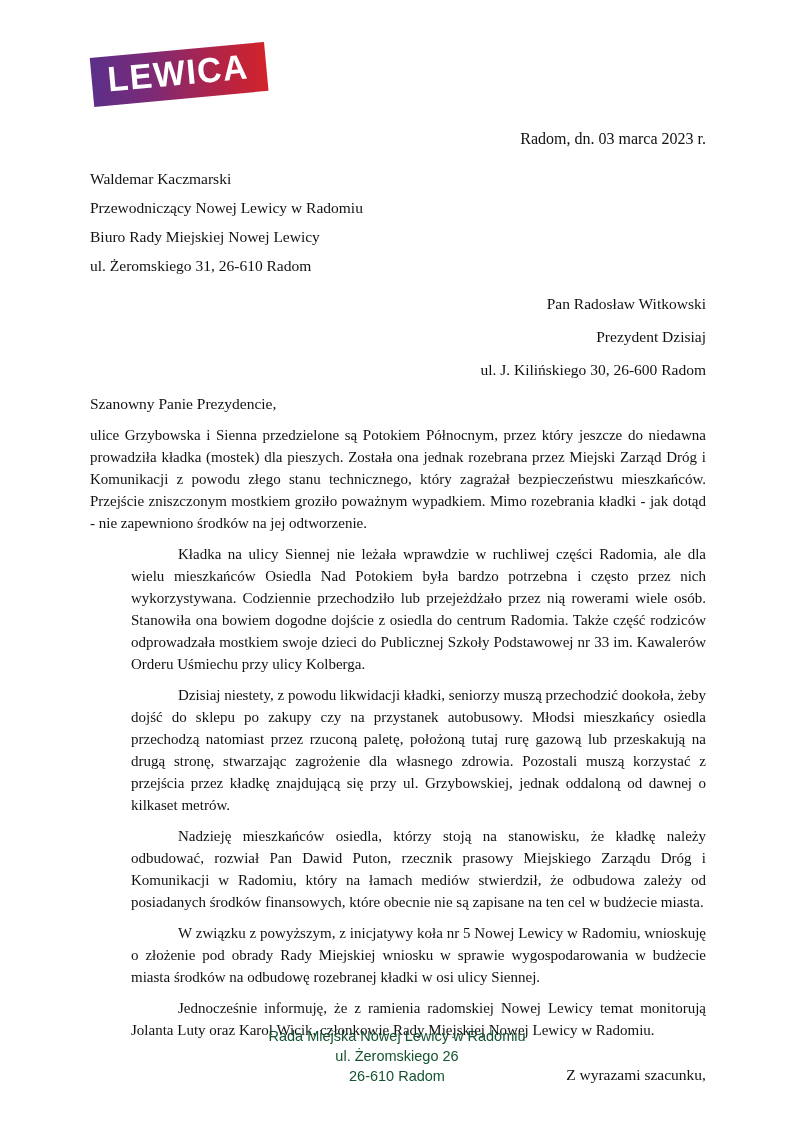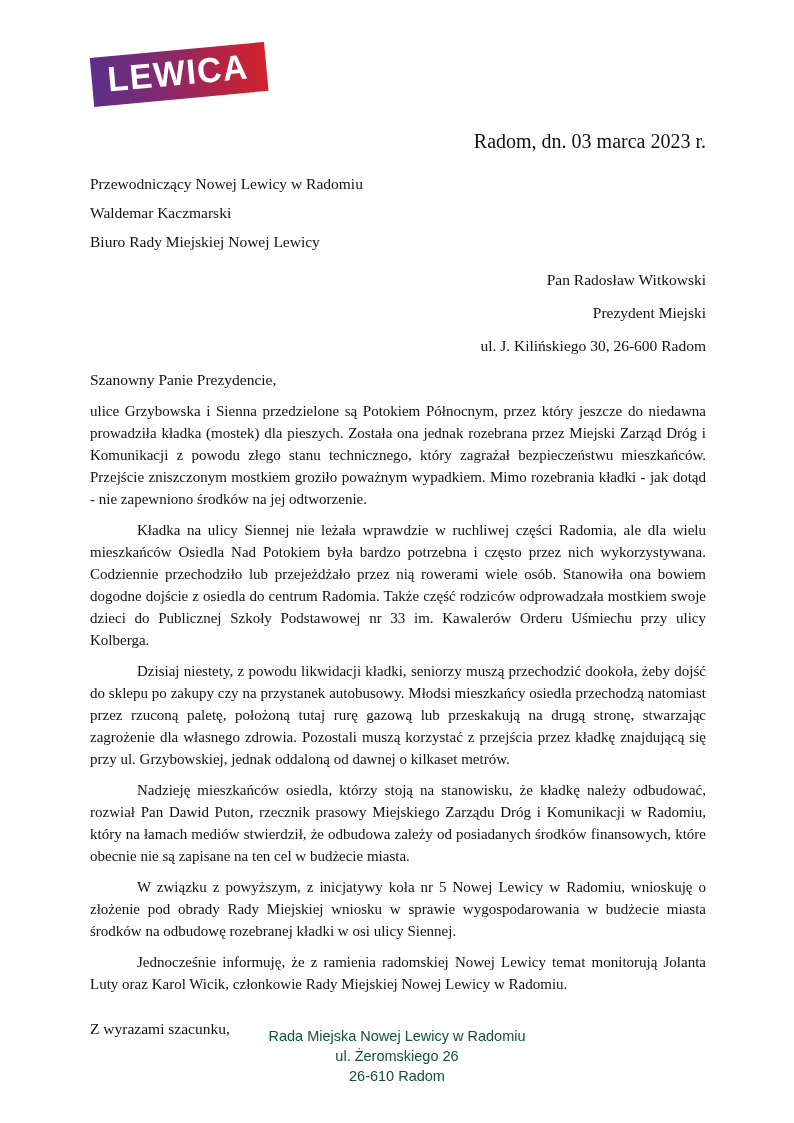--- a/index.html
+++ b/index.html
@@ -37,21 +37,21 @@
     font-weight: 800;
     font-size: 35px;
     letter-spacing: 1.5px;
     line-height: 1;
     display: inline-block;
     transform: scaleX(0.96);
   }
   
   .date-line {
     text-align: right;
-    font-size: 20px;
+    font-size: 16px;
     margin-top: 12px;
   }
   .sender-block { margin-top: 20px; }
   .sender-block p {
     font-size: 15.5px;
     line-height: 22px;
     margin-bottom: 7px;
   }
   .recipient-block {
     text-align: right;
@@ -67,22 +67,23 @@
     font-size: 15.5px;
     margin-top: 14px;
     margin-bottom: 11px;
   }
   .body-text p {
     font-size: 15px;
     line-height: 22px;
     text-align: justify;
     margin-bottom: 9px;
   }
-  .body-text p.indent { text-indent: 47px; }
+  .body-text p.indent { text-indent: 47px; margin-left: 41px; }
   .closing {
+    text-align: right;
     margin-top: 23px;
   }
   .closing p {
     font-size: 15.5px;
     line-height: 22px;
     margin-bottom: 11px;
   }
   
   .footer {
     position: absolute;
@@ -103,28 +104,29 @@
 
     <div class="logo-wrap">
       <div class="logo-banner">
         <span class="logo-text">LEWICA</span>
       </div>
     </div>
 
     <div class="date-line">Radom, dn. 03 marca 2023 r.</div>
 
     <div class="sender-block">
+      <p>Waldemar Kaczmarski</p>
       <p>Przewodniczący Nowej Lewicy w Radomiu</p>
-      <p>Waldemar Kaczmarski</p>
       <p>Biuro Rady Miejskiej Nowej Lewicy</p>
+      <p>ul. Żeromskiego 31, 26-610 Radom</p>
     </div>
 
     <div class="recipient-block">
       <p>Pan Radosław Witkowski</p>
-      <p>Prezydent Miejski</p>
+      <p>Prezydent Dzisiaj</p>
       <p>ul. J. Kilińskiego 30, 26-600 Radom</p>
     </div>
 
     <div class="salutation">Szanowny Panie Prezydencie,</div>
 
     <div class="body-text">
       <p>ulice Grzybowska i Sienna przedzielone są Potokiem Północnym, przez który jeszcze do niedawna prowadziła kładka (mostek) dla pieszych. Została ona jednak rozebrana przez Miejski Zarząd Dróg i Komunikacji z powodu złego stanu technicznego, który zagrażał bezpieczeństwu mieszkańców. Przejście zniszczonym mostkiem groziło poważnym wypadkiem. Mimo rozebrania kładki - jak dotąd - nie zapewniono środków na jej odtworzenie.</p>
       <p class="indent">Kładka na ulicy Siennej nie leżała wprawdzie w ruchliwej części Radomia, ale dla wielu mieszkańców Osiedla Nad Potokiem była bardzo potrzebna i często przez nich wykorzystywana. Codziennie przechodziło lub przejeżdżało przez nią rowerami wiele osób. Stanowiła ona bowiem dogodne dojście z osiedla do centrum Radomia. Także część rodziców odprowadzała mostkiem swoje dzieci do Publicznej Szkoły Podstawowej nr 33 im. Kawalerów Orderu Uśmiechu przy ulicy Kolberga.</p>
       <p class="indent">Dzisiaj niestety, z powodu likwidacji kładki, seniorzy muszą przechodzić dookoła, żeby dojść do sklepu po zakupy czy na przystanek autobusowy. Młodsi mieszkańcy osiedla przechodzą natomiast przez rzuconą paletę, położoną tutaj rurę gazową lub przeskakują na drugą stronę, stwarzając zagrożenie dla własnego zdrowia. Pozostali muszą korzystać z przejścia przez kładkę znajdującą się przy ul. Grzybowskiej, jednak oddaloną od dawnej o kilkaset metrów.</p>
       <p class="indent">Nadzieję mieszkańców osiedla, którzy stoją na stanowisku, że kładkę należy odbudować, rozwiał Pan Dawid Puton, rzecznik prasowy Miejskiego Zarządu Dróg i Komunikacji w Radomiu, który na łamach mediów stwierdził, że odbudowa zależy od posiadanych środków finansowych, które obecnie nie są zapisane na ten cel w budżecie miasta.</p>

